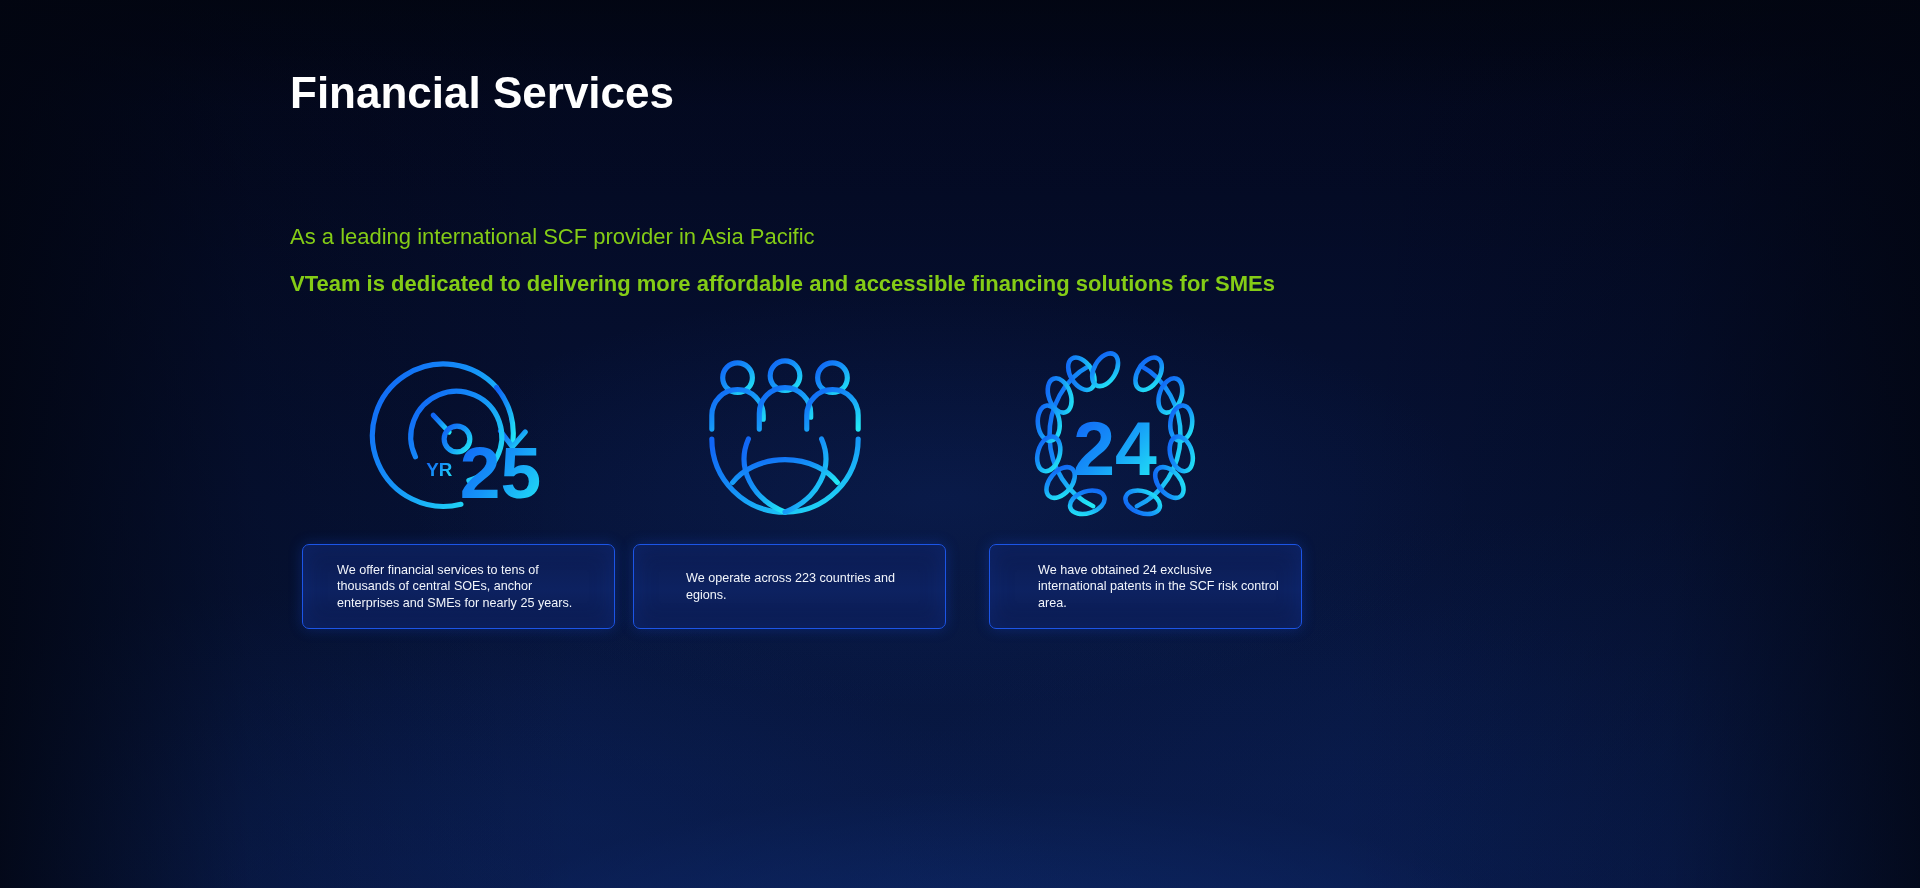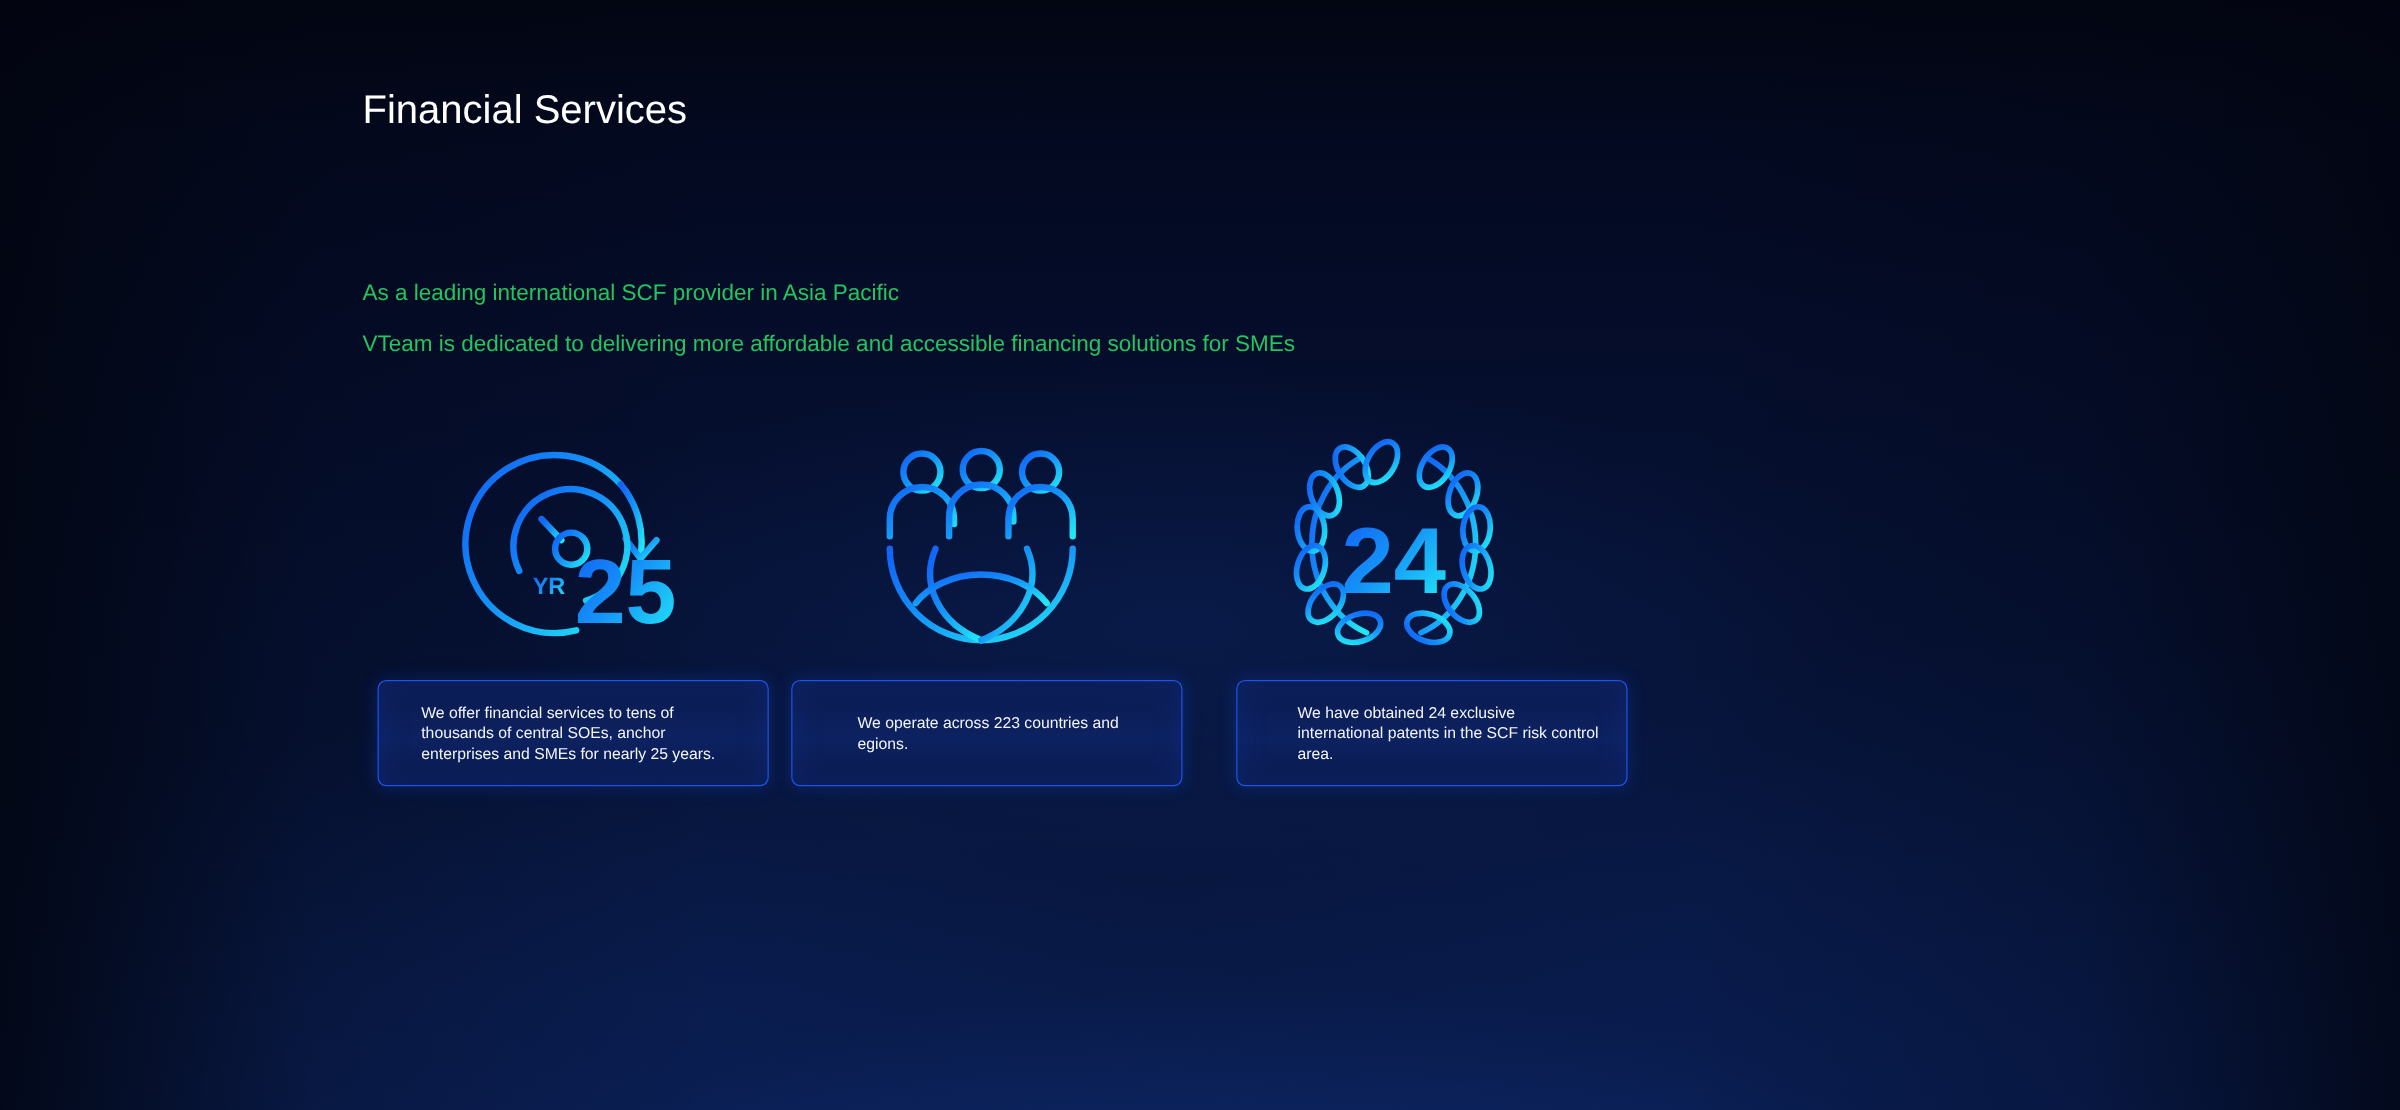--- a/index.html
+++ b/index.html
@@ -67,43 +67,43 @@
   }
   .eyebrow {
     font-size:52px;
     font-weight:bold;
     letter-spacing:0.5px;
     line-height:1;
     color:#13276e;
     white-space:nowrap;
   }
   .headline {
-    font-size:32px;
-    font-weight:normal;
+    font-size:44px;
+    font-weight:bold;
     line-height:1;
     color:#ffffff;
     margin-top:-11px;
     white-space:nowrap;
   }
 
   
   .lede {
     position:absolute;
     left:0;
     top:222px;
     width:1050px;
   }
   .lede p {
-    font-size:18px;
+    font-size:22px;
     line-height:1.35;
-    color:#22c55e;
+    color:#84cc16;
     margin-bottom:17px;
     white-space:nowrap;
   }
-  .lede p:last-child { margin-bottom:0; }
+  .lede p:last-child { margin-bottom:0;font-weight:bold; }
 
   
   .stats-row {
     position:absolute;
     left:0;
     top:348px;
     width:1000px;
     display:flex;
   }
   .stat-col {

